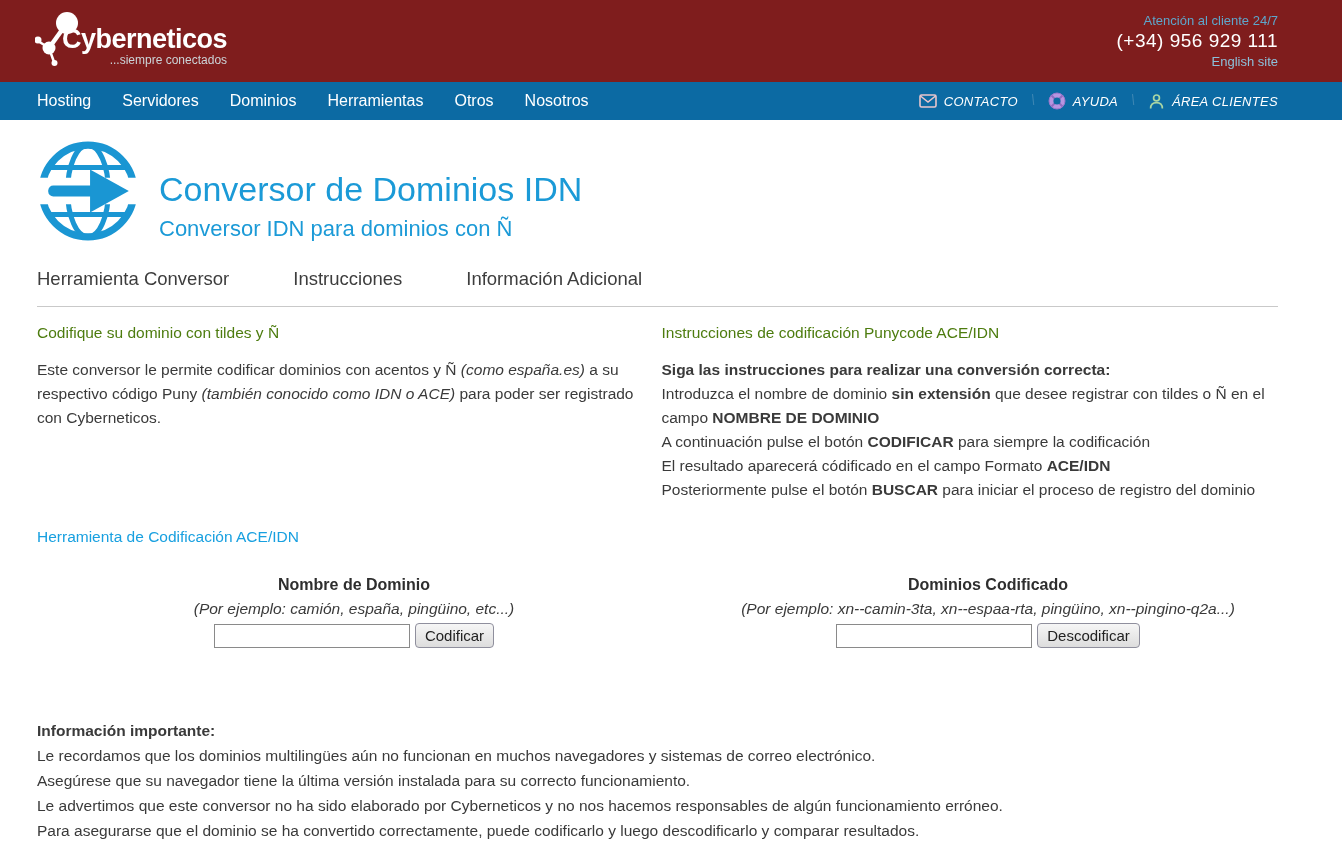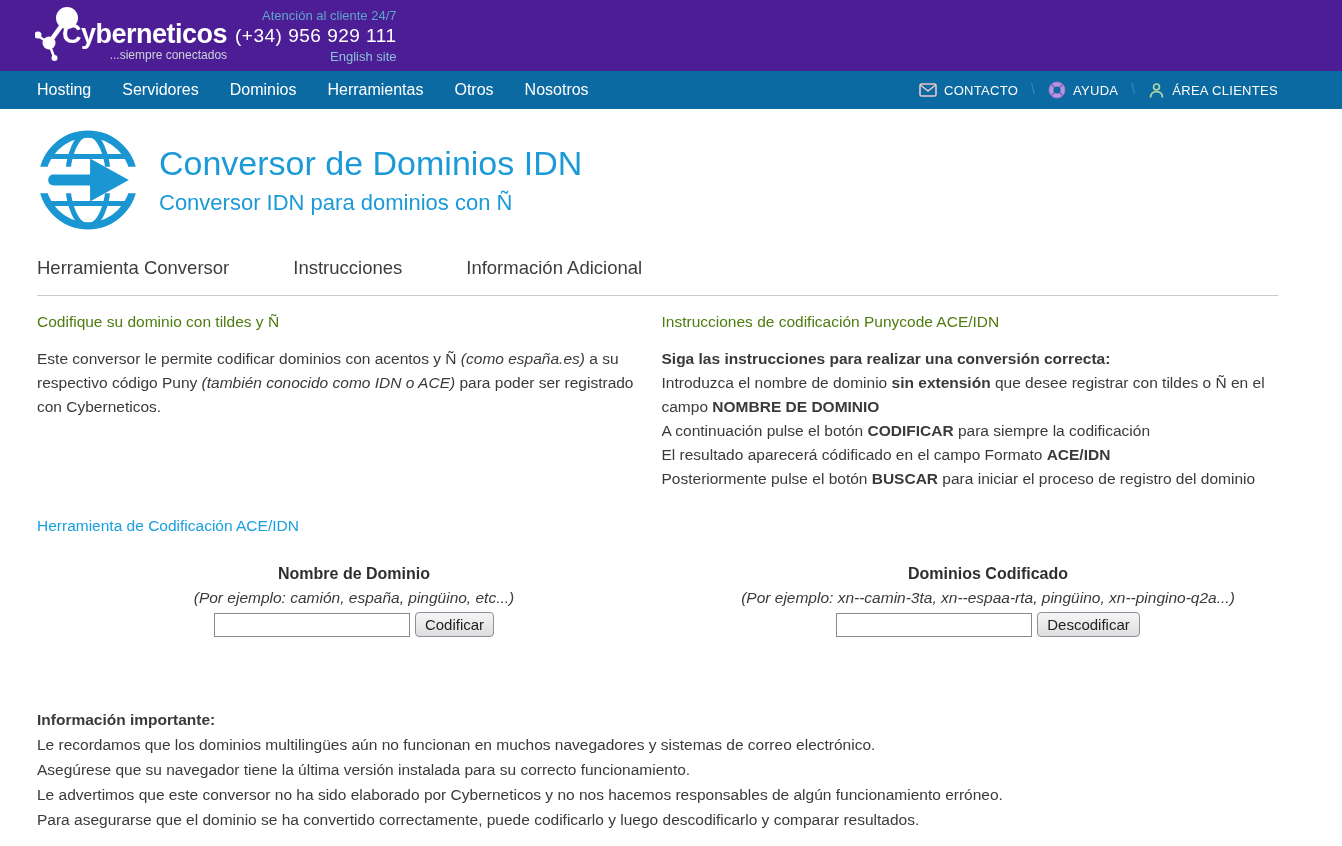--- a/index.html
+++ b/index.html
@@ -5,46 +5,46 @@
   * { box-sizing: border-box; }
   html,body { margin:0; padding:0; }
   body {
     width:1342px; height:846px; overflow:hidden;
     background:#ffffff;
     font-family:"Liberation Sans", sans-serif;
     color:#3b3b3b;
   }
   
   .topbar {
-    height:71px; background:#4c1d95;
-    display:flex; align-items:center;
+    height:82px; background:#7f1d1d;
+    display:flex; justify-content:space-between; align-items:center;
     padding:0 64px 0 35px;
   }
   .logo { position:relative; height:64px; width:200px; cursor:pointer; }
   .logo svg { position:absolute; left:0; top:2px; }
   .logo-text { position:absolute; left:27px; top:16px; text-align:right; }
   .logo-name { color:#ffffff; font-size:27px; font-weight:bold; letter-spacing:-0.5px; line-height:28px; }
   .logo-tagline { color:#ccd4d8; font-size:12px; margin-top:0; }
   .top-right { text-align:right; }
   .support-label { color:#5ea6cb; font-size:13px; line-height:17px; }
   .support-phone { color:#ffffff; font-size:19px; line-height:24px; letter-spacing:0.5px; }
   .english-site { color:#8cc0da; font-size:13px; line-height:17px; cursor:pointer; }
   
   .navbar {
     height:38px; background:#0c6aa3;
     display:flex; justify-content:space-between; align-items:center;
     padding:0 64px 0 37px;
   }
   .nav-left { display:flex; gap:31px; }
   .nav-left span { color:#ffffff; font-size:16px; cursor:pointer; }
-  .nav-right { display:flex; gap:13px; }
+  .nav-right { display:flex; gap:13px;font-style:italic; }
   .nav-right .nav-util { display:flex; align-items:center; gap:7px; color:#ffffff; font-size:13px; letter-spacing:0.3px; cursor:pointer; }
   .nav-sep { color:#3e87b3; font-size:14px; }
   
-  .page-header { display:flex; align-items:center; gap:20px; padding:20px 0 0 37px; }
+  .page-header { display:flex; align-items:flex-end; gap:20px; padding:20px 0 0 37px; }
   .page-titles .title { color:#1b9ad7; font-size:34px; line-height:38px; }
   .page-titles .subtitle { color:#1b9ad7; font-size:22px; margin-top:8px; }
   
   .tabs { display:flex; gap:64px; padding:26px 0 16px 37px; }
   .tabs span { font-size:18.5px; color:#3d3d3d; cursor:pointer; }
   .divider { border:none; border-top:1px solid #c9c9c9; margin:0 64px 0 37px; }
   
   .columns { display:flex; gap:8px; padding:8px 64px 0 37px; }
   .col { flex:1; font-size:15.5px; line-height:24px; color:#3a3a3a; }
   .col-heading { color:#4d7c0f; font-size:15.5px; margin:6px 0 13px; }

